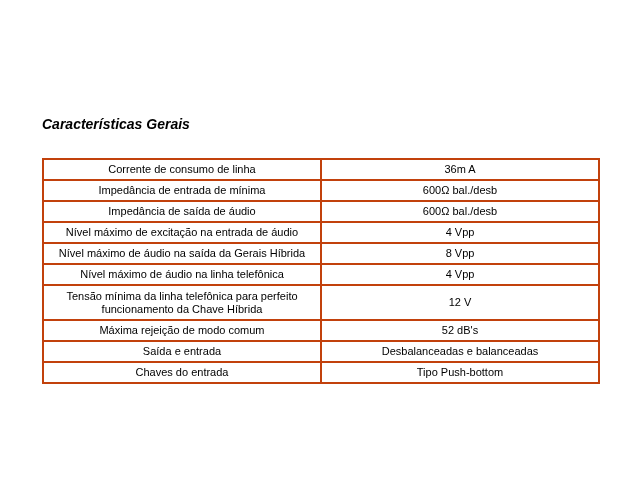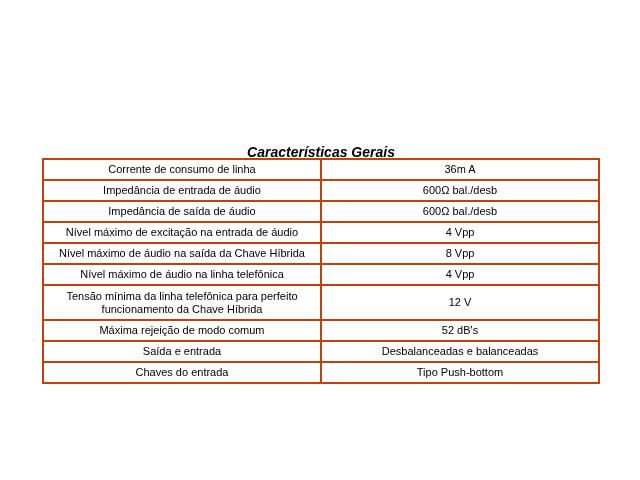--- a/index.html
+++ b/index.html
@@ -14,27 +14,25 @@
     background: #ffffff;
     overflow: hidden;
     font-family: "Liberation Sans", sans-serif;
     color: #000000;
   }
   .doc-title {
     position: absolute;
     top: 117px;
     left: 42px;
     width: 558px;
-    text-align: center;
     font-size: 14px;
     line-height: 15px;
     font-weight: bold;
     font-style: italic;
     color: #000000;
-    margin-top: 28px;
   }
   .specs-table {
     position: absolute;
     top: 158px;
     left: 42px;
     width: 558px;
     border-collapse: collapse;
     table-layout: fixed;
     background: #ffffff;
   }
@@ -65,33 +63,33 @@
     <colgroup>
       <col class="col-label">
       <col class="col-value">
     </colgroup>
     <tbody>
       <tr>
         <td>Corrente de consumo de linha</td>
         <td>36m A</td>
       </tr>
       <tr>
-        <td>Impedância de entrada de áudio</td>
+        <td>Impedância de entrada de mínima</td>
         <td>600Ω bal./desb</td>
       </tr>
       <tr>
         <td>Impedância de saída de áudio</td>
         <td>600Ω bal./desb</td>
       </tr>
       <tr>
         <td>Nível máximo de excitação na entrada de áudio</td>
         <td>4 Vpp</td>
       </tr>
       <tr>
-        <td>Nível máximo de áudio na saída da Chave Híbrida</td>
+        <td>Nível máximo de áudio na saída da Gerais Híbrida</td>
         <td>8 Vpp</td>
       </tr>
       <tr>
         <td>Nível máximo de áudio na linha telefônica</td>
         <td>4 Vpp</td>
       </tr>
       <tr class="tall">
         <td>Tensão mínima da linha telefônica para perfeito funcionamento da Chave Híbrida</td>
         <td>12 V</td>
       </tr>

